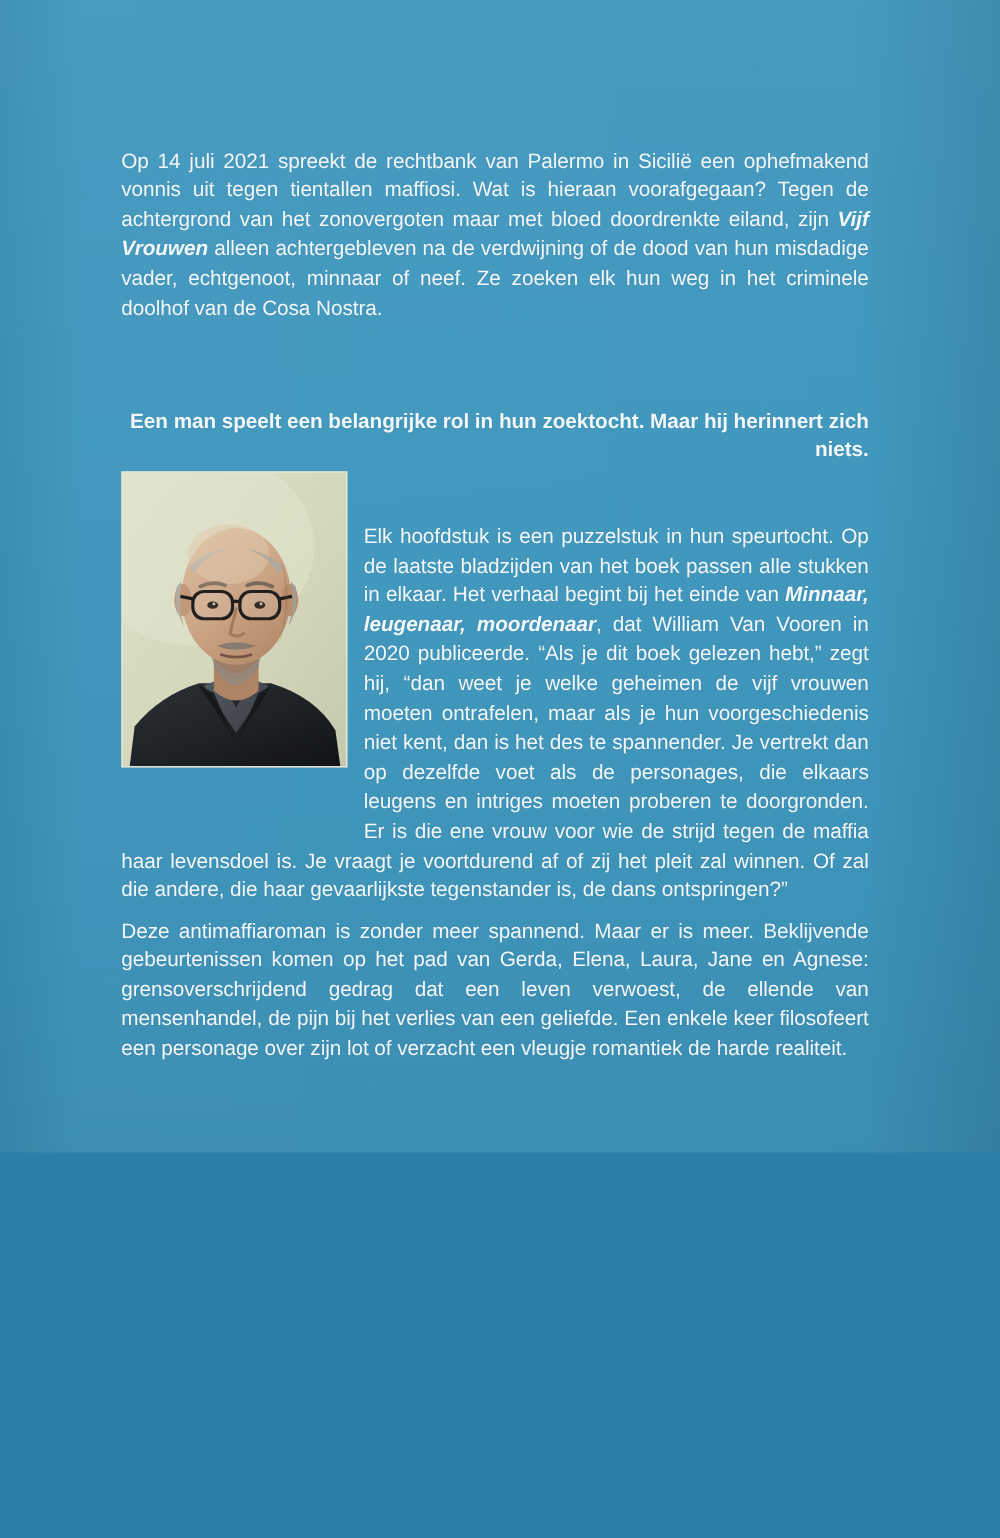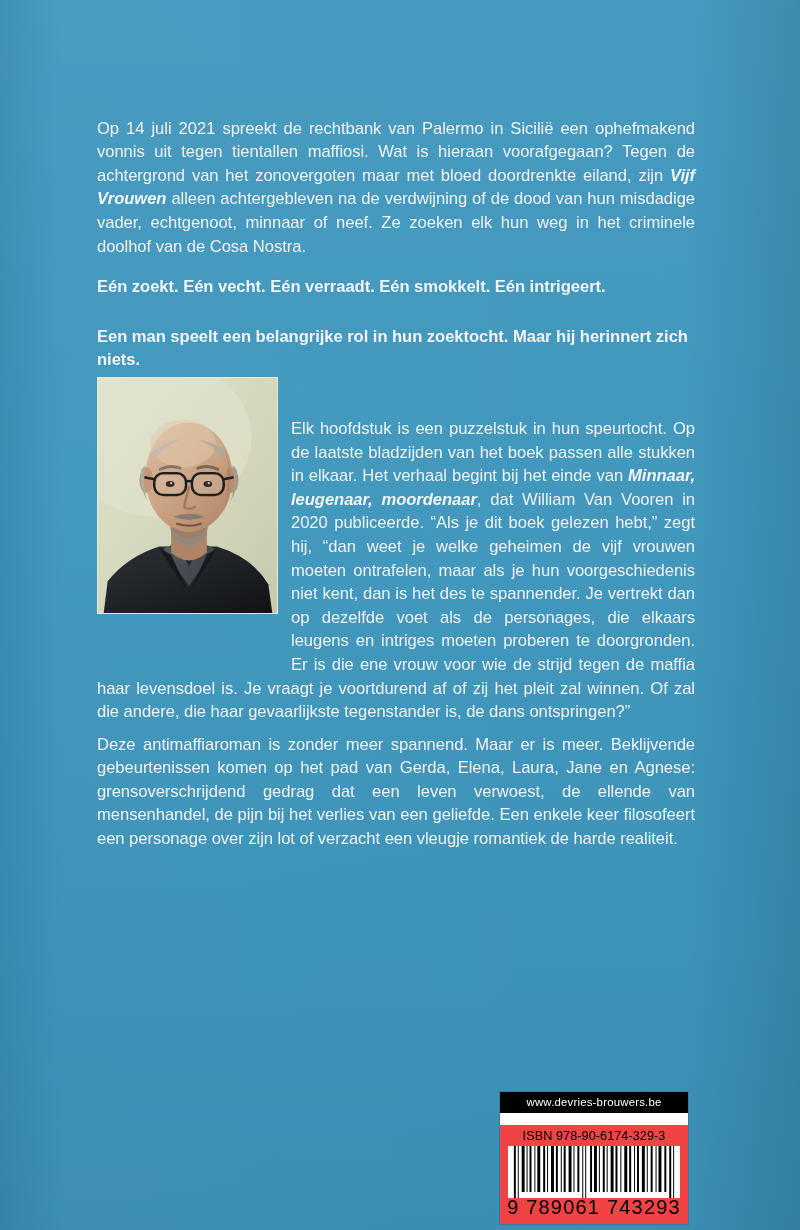--- a/index.html
+++ b/index.html
@@ -11,21 +11,21 @@
   body {
     width: 800px;
     height: 1230px;
     font-family: "Liberation Sans", sans-serif;
     overflow: hidden;
   }
 
   #cover {
     position: relative;
     width: 800px;
-    height: 1230px;
+    height: 922px;
     background:
       linear-gradient(180deg, rgba(255,255,255,0.045) 0%, rgba(255,255,255,0.015) 40%, rgba(0,0,0,0.02) 75%, rgba(0,0,0,0.06) 100%),
       linear-gradient(90deg, rgba(0,0,0,0.05) 0%, rgba(255,255,255,0.03) 8%, rgba(255,255,255,0.02) 86%, rgba(0,0,0,0.09) 100%),
       #3b94bb;
     overflow: hidden;
   }
 
   
   #grain {
     position: absolute;
@@ -58,21 +58,21 @@
 
   #tagline-1 {
     top: 258px;
     font-weight: bold;
     text-align: left;
   }
 
   #tagline-2 {
     top: 308px;
     font-weight: bold;
-    text-align: left;
+    text-align: right;
   }
 
   #author-photo {
     position: absolute;
     left: 97px;
     top: 377px;
     width: 181px;
     height: 237px;
     border: 1px solid rgba(255,255,255,0.25);
     overflow: hidden;
@@ -144,21 +144,20 @@
 </style>
 </head>
 <body>
 
 <div id="cover">
 
   <div id="grain"></div>
 
   <p class="text-col" id="para-intro"><span>Op 14 juli 2021 spreekt de rechtbank van Palermo in Sicilië een ophefmakend vonnis uit tegen tientallen maffiosi. Wat is hieraan voorafgegaan? Tegen de achtergrond van het zonovergoten maar met bloed doordrenkte eiland, zijn </span><em class="bi">Vijf Vrouwen</em><span> alleen achtergebleven na de verdwijning of de dood van hun misdadige vader, echtgenoot, minnaar of neef. Ze zoeken elk hun weg in het criminele doolhof van de Cosa Nostra.</span></p>
 
-  <p class="text-col" id="tagline-1">Eén zoekt. Eén vecht. Eén verraadt. Eén smokkelt. Eén intrigeert.</p>
 
   <p class="text-col" id="tagline-2">Een man speelt een belangrijke rol in hun zoektocht. Maar hij herinnert zich niets.</p>
 
   <p class="text-col" id="para-wrap"><span id="photo-float"></span><span>Elk hoofdstuk is een puzzelstuk in hun speurtocht. Op de laatste bladzijden van het boek passen alle stukken in elkaar. Het verhaal begint bij het einde van </span><em class="bi">Minnaar, leugenaar, moordenaar</em><span>, dat William Van Vooren in 2020 publiceerde. “Als je dit boek gelezen hebt,” zegt hij, “dan weet je welke geheimen de vijf vrouwen moeten ontrafelen, maar als je hun voorgeschiedenis niet kent, dan is het des te spannender. Je vertrekt dan op dezelfde voet als de personages, die elkaars leugens en intriges moeten proberen te doorgronden. Er is die ene vrouw voor wie de strijd tegen de maffia haar levensdoel is. Je vraagt je voortdurend af of zij het pleit zal winnen. Of zal die andere, die haar gevaarlijkste tegenstander is, de dans ontspringen?”</span></p>
 
   <div id="author-photo">
     <svg viewBox="0 0 181 237" preserveAspectRatio="xMidYMid slice" aria-hidden="true">
       <defs>
         <linearGradient id="bgw" x1="0" y1="0" x2="1" y2="1">
           <stop offset="0%" stop-color="#e9ebd2"></stop>

